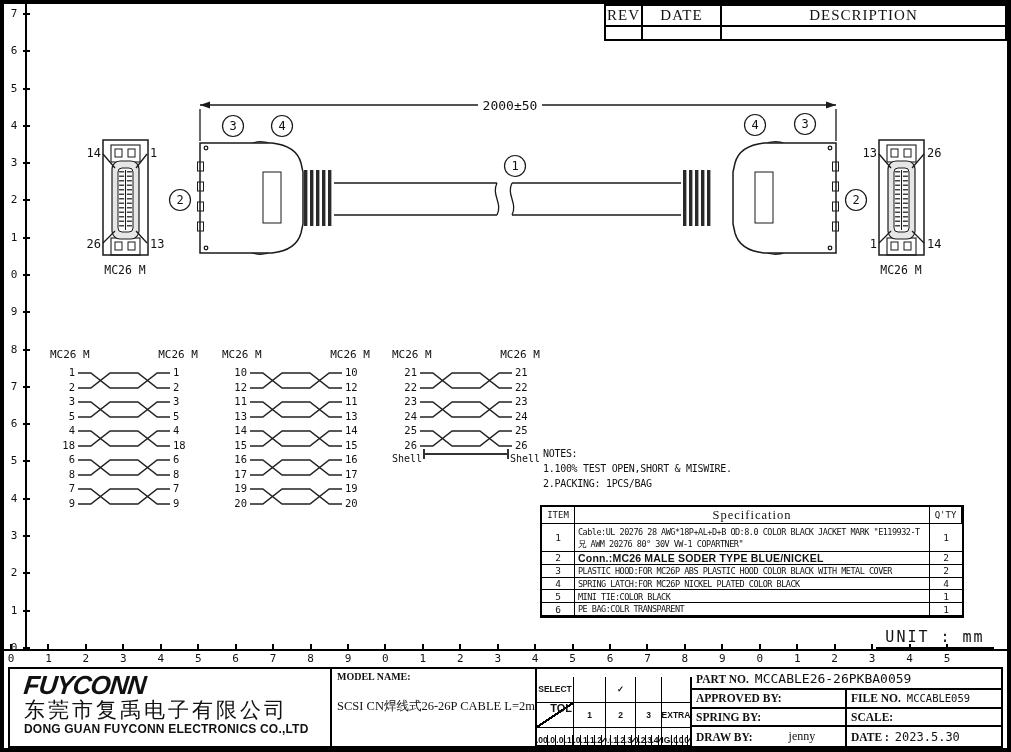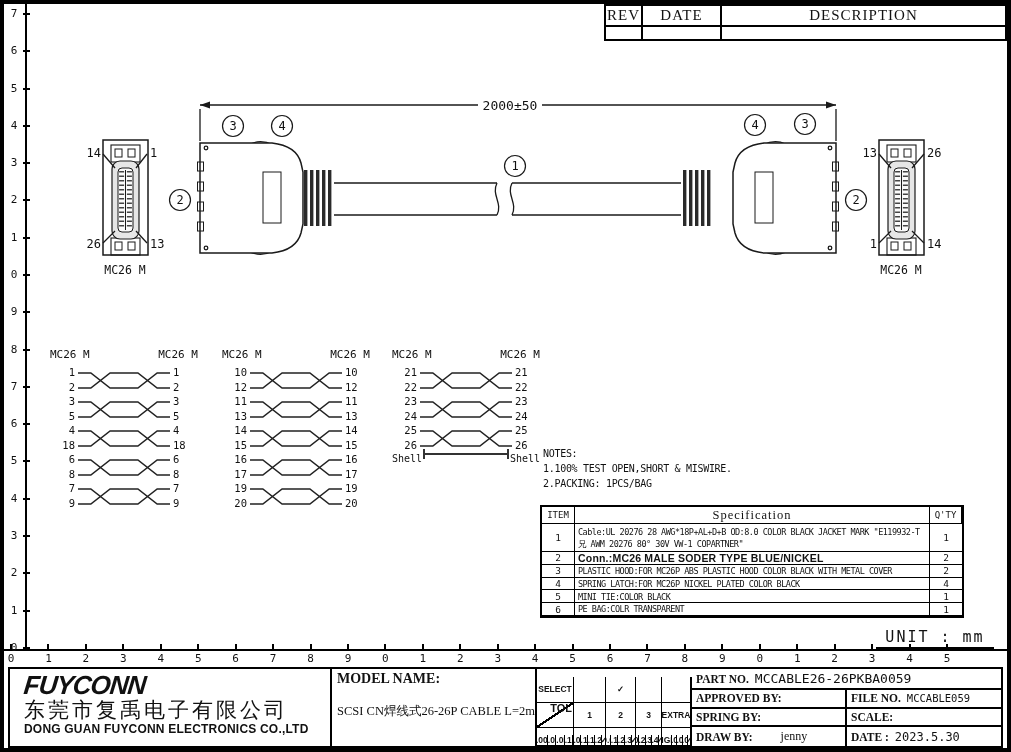--- a/index.html
+++ b/index.html
@@ -76,21 +76,21 @@
   .unit{position:absolute;left:876px;top:628px;width:118px;height:21px;text-align:center;
     font-family:"DejaVu Sans Mono",monospace;font-size:15px;letter-spacing:2px;border-bottom:2px solid #000;}
 
   
   .titleblock{position:absolute;left:8px;top:667px;width:995px;height:81px;border:2px solid #000;background:#fff;}
   .tb-company{position:absolute;left:0;top:0;width:322px;height:100%;border-right:2px solid #000;padding:3px 0 0 14px;}
   .tb-logo{font-family:"Liberation Sans",sans-serif;font-weight:bold;font-style:italic;font-size:26px;line-height:26px;letter-spacing:-1px;transform:skewX(-6deg);display:inline-block;}
   .tb-cn{font-family:"DejaVu Sans",sans-serif;font-size:21px;line-height:24px;letter-spacing:3px;}
   .tb-en{font-family:"Liberation Sans",sans-serif;font-weight:bold;font-size:12px;letter-spacing:0.2px;}
   .tb-model{position:absolute;left:322px;top:0;width:205px;height:100%;border-right:2px solid #000;padding:2px 0 0 5px;}
-  .tb-model .mlabel{font-family:"Liberation Serif",serif;font-weight:bold;font-size:14px;}
+  .tb-model .mlabel{font-family:"Liberation Serif",serif;font-weight:bold;font-size:10px;}
   .tb-model .mname{font-family:"Liberation Serif",serif;font-size:12.5px;margin-top:16px;text-align:center;}
   .tb-tol{position:absolute;left:527px;top:8px;width:155px;height:100%;border-right:2px solid #000;
     display:grid;grid-template-columns:37px 32px 30px 26px 1fr;grid-auto-rows:1fr;
     font-family:"Liberation Sans",sans-serif;font-size:8.5px;font-weight:600;}
   .tb-tol > div{border-right:1px solid #000;border-bottom:1px solid #000;display:flex;align-items:center;justify-content:center;overflow:hidden;}
   .tb-tol > div:nth-child(5n){border-right:none;}
   .trow{display:contents;}
   .trow > div{border-right:1px solid #000;border-bottom:1px solid #000;display:flex;align-items:center;justify-content:center;overflow:hidden;}
   .trow > div:nth-child(5){border-right:none;}
   .diag{position:relative;background:linear-gradient(to bottom right,transparent 47%,#000 47%,#000 53%,transparent 53%);}
@@ -99,21 +99,21 @@
   .tb-right{position:absolute;left:682px;top:0;right:0;height:100%;display:grid;grid-template-rows:21px 1fr 1fr 1fr;}
   .tb-partrow{border-bottom:2px solid #000;display:flex;align-items:center;padding-left:4px;}
   .tb-row{display:grid;grid-template-columns:155px 1fr;border-bottom:2px solid #000;}
   .tb-row:last-child{border-bottom:none;}
   .tb-row > div{display:flex;align-items:center;padding-left:4px;}
   .tb-row > div:first-child{border-right:2px solid #000;}
   .blabel{font-family:"Liberation Serif",serif;font-weight:bold;font-size:11.5px;white-space:nowrap;}
   .bval{font-family:"DejaVu Sans Mono",monospace;margin-left:6px;white-space:nowrap;}
   .v-part{font-size:13px;}
   .v-file{font-size:10.5px;}
-  .v-draw{font-family:"Liberation Serif",serif;font-size:12px;margin-left:28px;}
+  .v-draw{font-family:"Liberation Serif",serif;font-size:12px;margin-left:36px;}
   .v-date{font-size:12px;}
 </style>
 </head>
 <body>
 
 <div id="sheet">
 
   <div class="vline" style="left:25px;top:4px;width:2px;height:646px;"></div>
   <div class="hline" style="left:4px;top:649px;width:1003px;height:2px;"></div>
 

